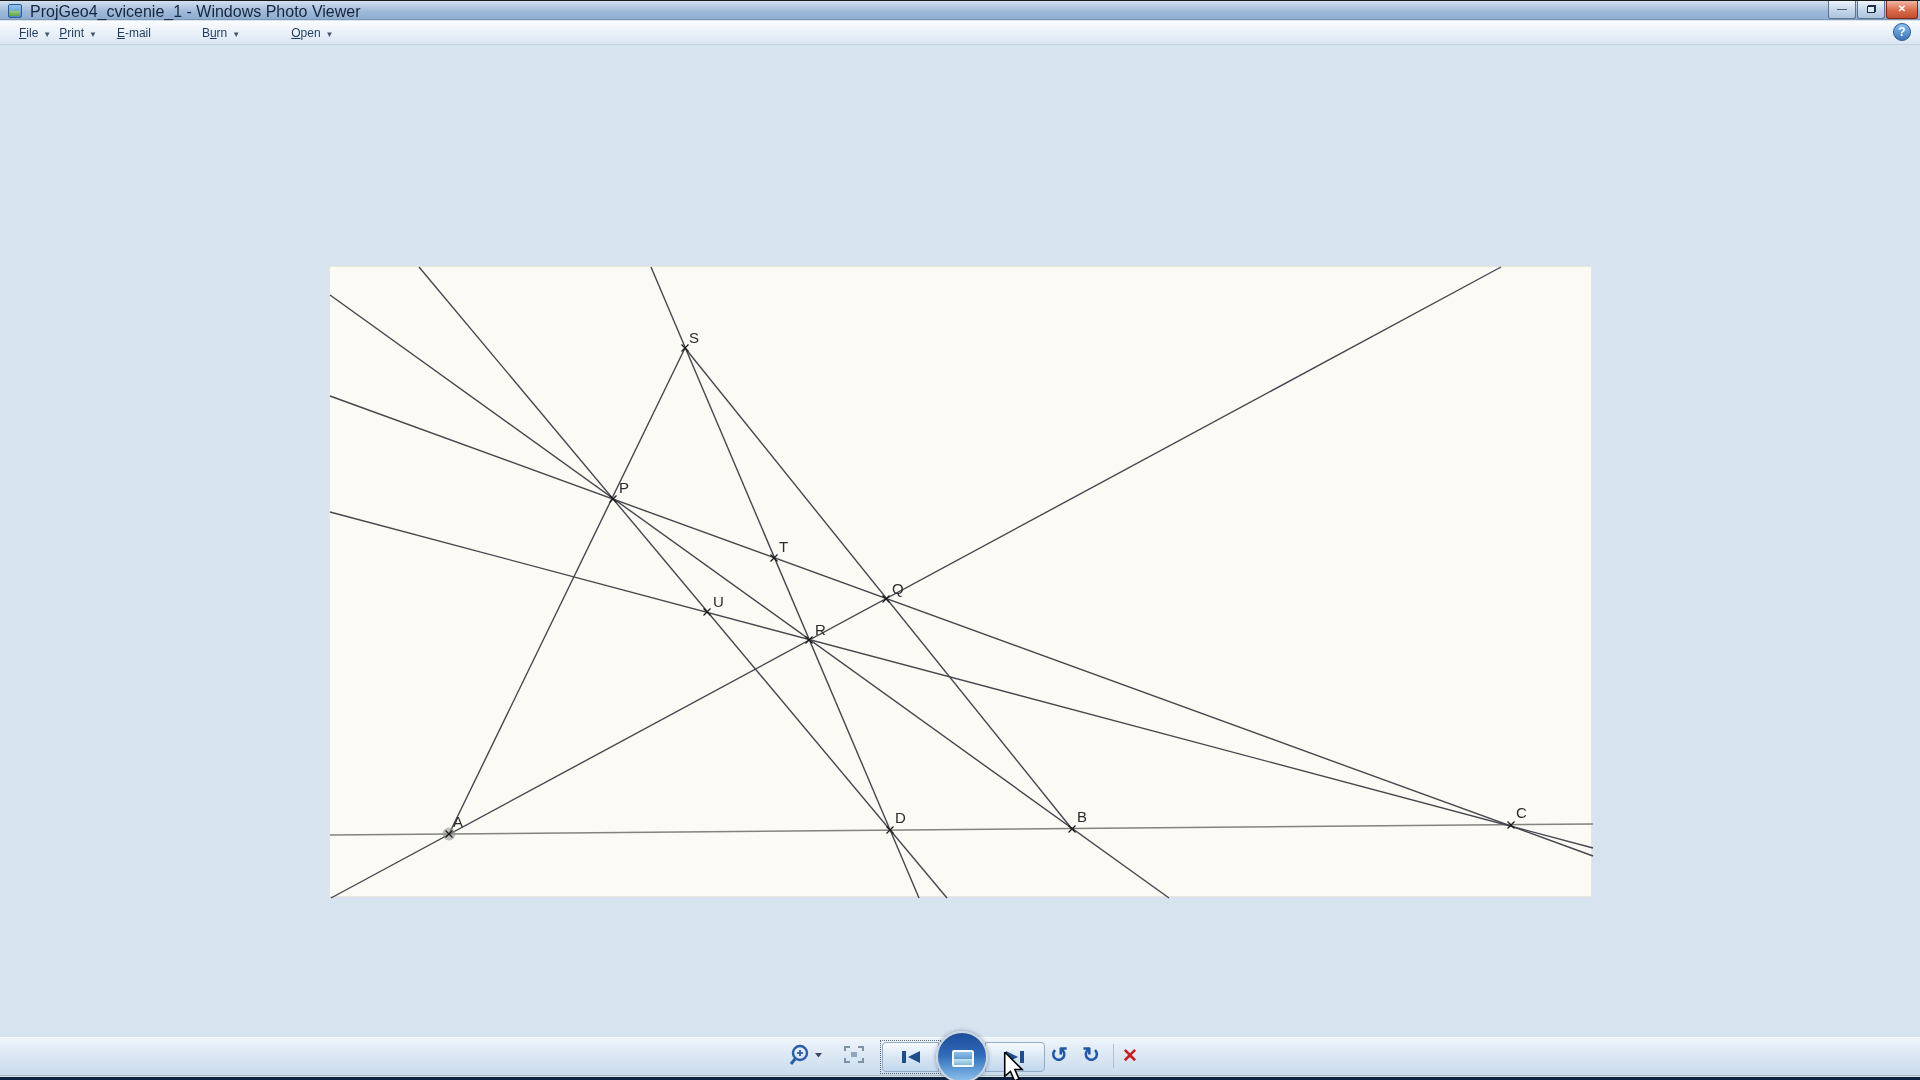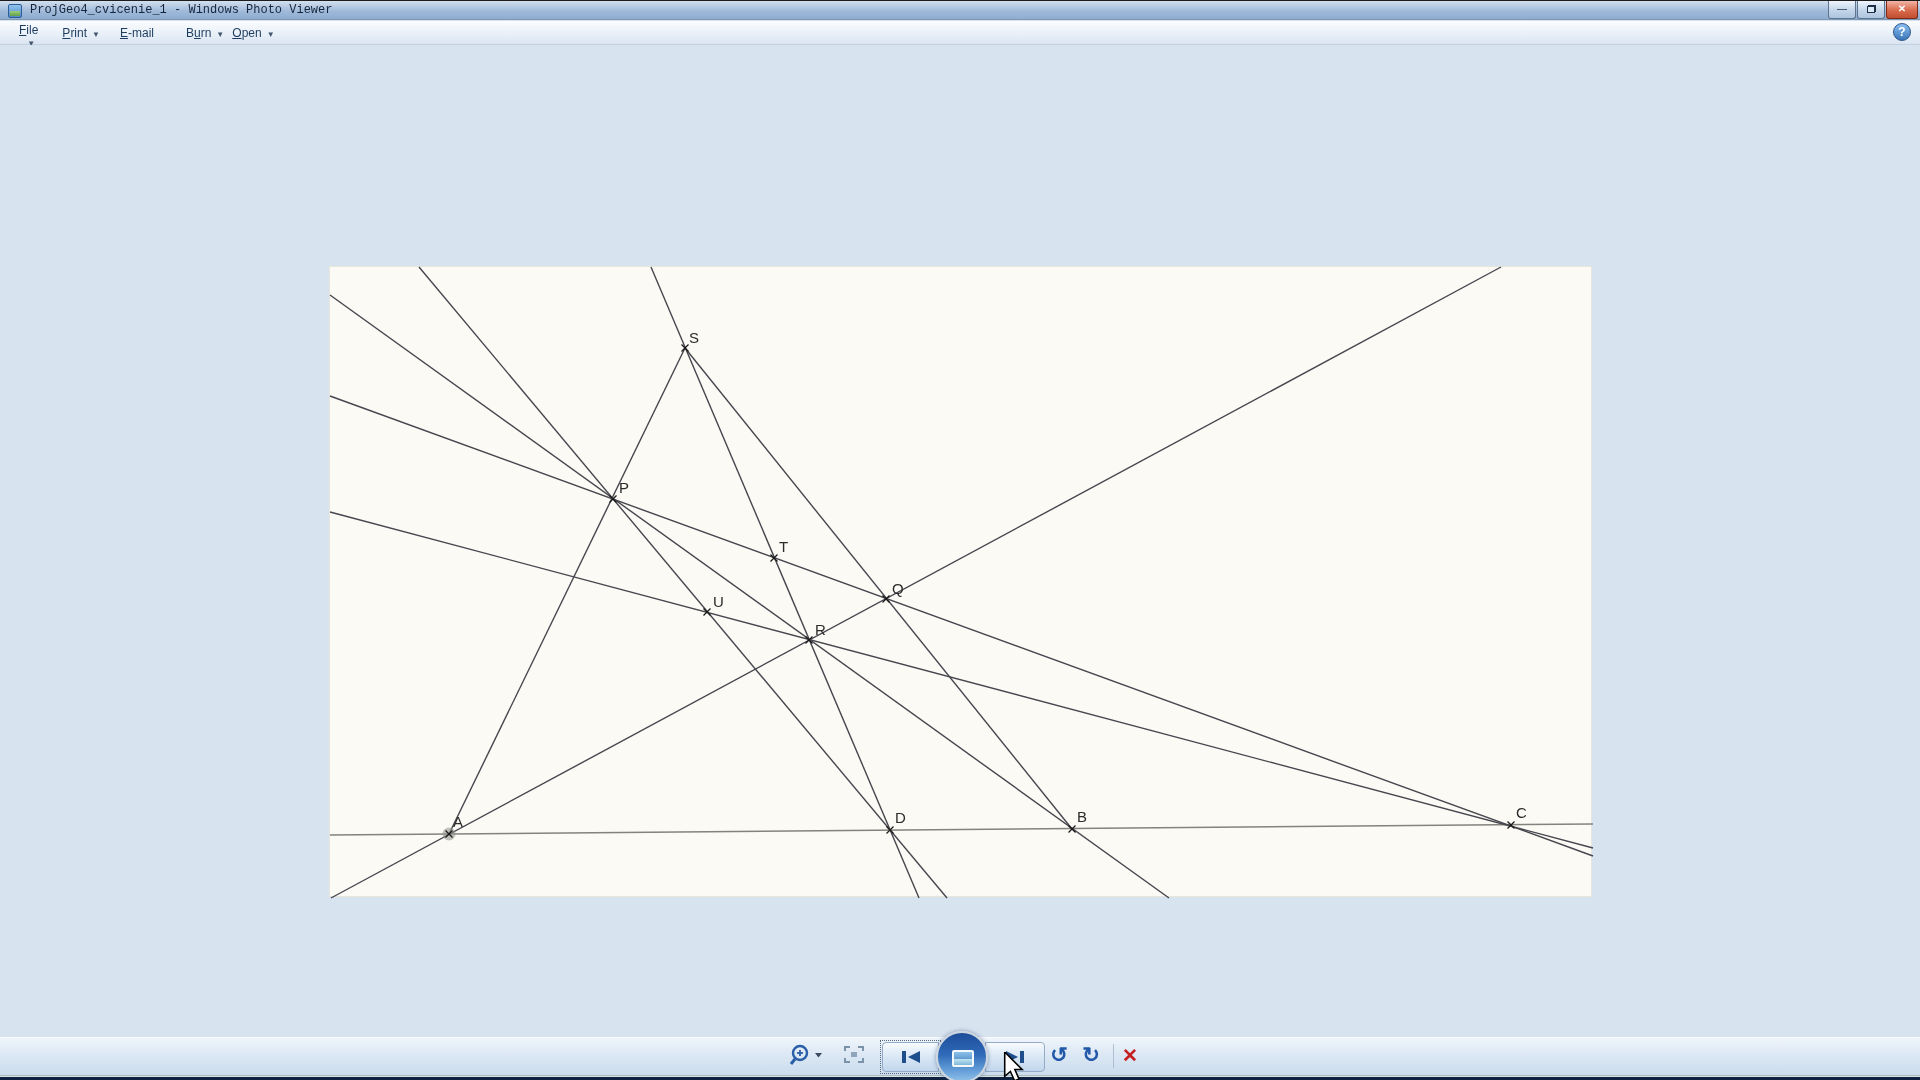--- a/index.html
+++ b/index.html
@@ -10,21 +10,21 @@
   .titlebar {
     position:absolute; left:0; top:0; width:1920px; height:20px;
     background:linear-gradient(180deg,#d3e0ef 0%,#b7cbe3 30%,#9db8d8 60%,#8fadd1 100%);
     border-top:1px solid #1c1c1c; border-bottom:1px solid #7e97b5;
   }
   .app-icon { position:absolute; left:8px; top:3px; width:14px; height:14px;
     background:linear-gradient(180deg,#8fc3ef 0%,#4f88c7 100%);
     border:1px solid #2f5d94; border-radius:2px; }
   .app-icon .hill { position:absolute; left:1px; right:1px; bottom:1px; height:5px;
     background:linear-gradient(180deg,#9fd07a,#5f9e4a); }
-  .title-text { position:absolute; left:30px; top:2px; font-size:12px; color:#15263c; white-space:nowrap;font-family:Liberation Mono, monospace; }
+  .title-text { position:absolute; left:30px; top:2px; font-size:16px; color:#15263c; white-space:nowrap; }
   .winbtns { position:absolute; right:2px; top:0; display:flex; }
   .winbtn {
     width:28px; height:18px; margin-left:1px; border:1px solid #5f748f; border-top:none;
     border-radius:0 0 3px 3px; background:linear-gradient(180deg,#eef5fc 0%,#c3d5e9 55%,#aec5de 100%);
     font-size:10px; line-height:16px; text-align:center; color:#1d2f45; cursor:default;
   }
   .winbtn.close {
     width:32px; border-color:#7c2918;
     background:linear-gradient(180deg,#f2b5a5 0%,#d96a4c 55%,#c14f31 100%); color:#fff; font-weight:bold;
   }
@@ -89,36 +89,36 @@
     <div class="title-text">ProjGeo4_cvicenie_1 - Windows Photo Viewer</div>
     <div class="winbtns">
       <div class="winbtn">—</div>
       <div class="winbtn"><span class="glyph-restore"></span></div>
       <div class="winbtn close">✕</div>
     </div>
   </div>
 
   <div class="menubar">
     <div class="menu-items" id="menu-items">
-        <div class="menu-item" style="margin-right: 16px; flex-direction: column;">
+        <div class="menu-item" style="">
           <span><u>F</u>ile</span>
           <span class="menu-caret">▼</span>
         </div>
         <div class="menu-item" style="margin-right: 12px;">
           <span><u>P</u>rint</span>
           <span class="menu-caret">▼</span>
         </div>
-        <div class="menu-item" style="margin-right: 24px;">
+        <div class="menu-item" style="margin-right: 43px;">
           <span><u>E</u>-mail</span>
         </div>
         <div class="menu-item" style="">
           <span>B<u>u</u>rn</span>
           <span class="menu-caret">▼</span>
         </div>
-        <div class="menu-item" style="margin-right: 0px;">
+        <div class="menu-item" style="margin-right: 0px; margin-left: 43px;">
           <span><u>O</u>pen</span>
           <span class="menu-caret">▼</span>
         </div>
       </div>
   </div>
   <div class="help-btn">?</div>
 
   <div class="viewer">
     <div class="photo">
       <svg id="fig" width="1265" height="633" viewBox="328 220 1265 633">

